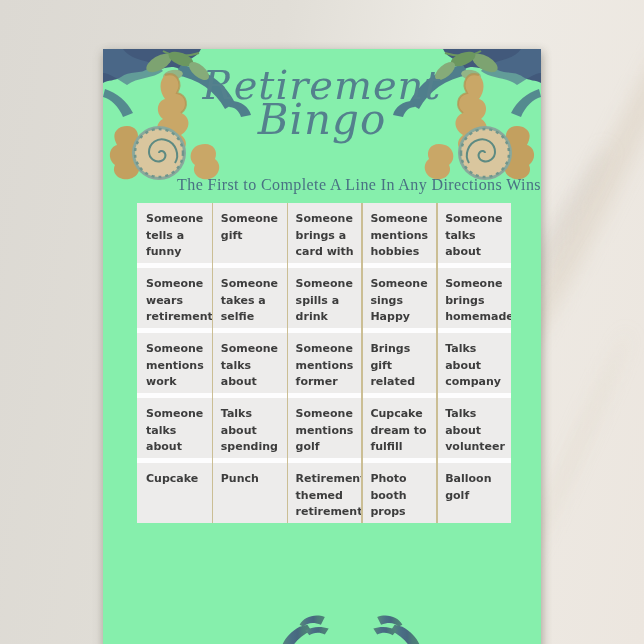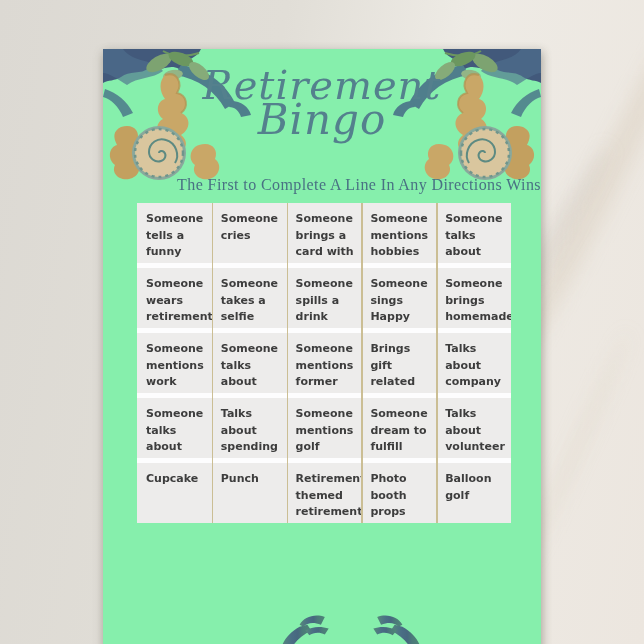--- a/index.html
+++ b/index.html
@@ -108,38 +108,38 @@
   <div class="title-wrap">
     <div class="title-line1">Retirement</div>
     <div class="title-line2">Bingo</div>
   </div>
 
   <div class="subtitle">The First to Complete A Line In Any Directions Wins</div>
 
   <div class="grid-wrap">
     <div class="bingo-grid">
       <div class="cell">Someone tells a funny story</div>
-      <div class="cell">Someone cries</div>
+      <div class="cell">Someone gift</div>
       <div class="cell">Someone brings a card with cash</div>
       <div class="cell">Someone mentions hobbies</div>
       <div class="cell">Someone talks about future plans</div>
       <div class="cell">Someone wears retirement theme</div>
       <div class="cell">Someone takes a selfie</div>
       <div class="cell">Someone spills a drink</div>
       <div class="cell">Someone sings Happy Retirement</div>
       <div class="cell">Someone brings homemade dish</div>
       <div class="cell">Someone mentions work anecdote</div>
       <div class="cell">Someone talks about favorite project</div>
       <div class="cell">Someone mentions former coworker</div>
       <div class="cell">Brings gift related to retiree's job</div>
       <div class="cell">Talks about company history</div>
       <div class="cell">Someone talks about travel plans</div>
       <div class="cell">Talks about spending time with family</div>
       <div class="cell">Someone mentions golf</div>
-      <div class="cell">Someone dream to fulfill</div>
+      <div class="cell">Cupcake dream to fulfill</div>
       <div class="cell">Talks about volunteer work</div>
       <div class="cell">Cupcake</div>
       <div class="cell">Punch</div>
       <div class="cell">Retirement-themed retirement</div>
       <div class="cell">Photo booth props</div>
       <div class="cell">Balloon golf</div>
     </div>
     <div class="vline c1"></div>
     <div class="vline c2"></div>
     <div class="vline c3"></div>

